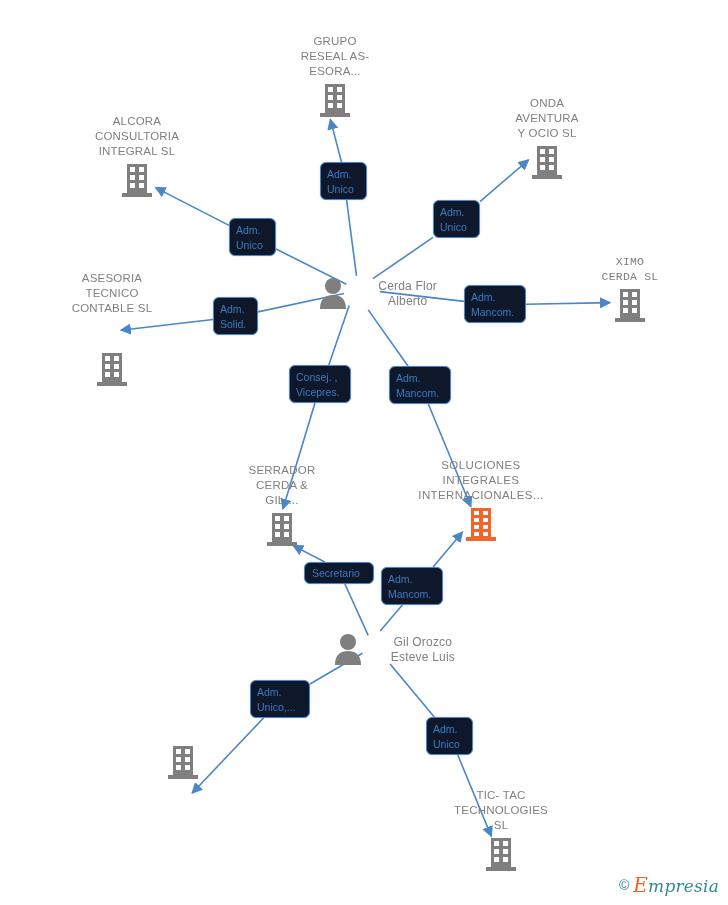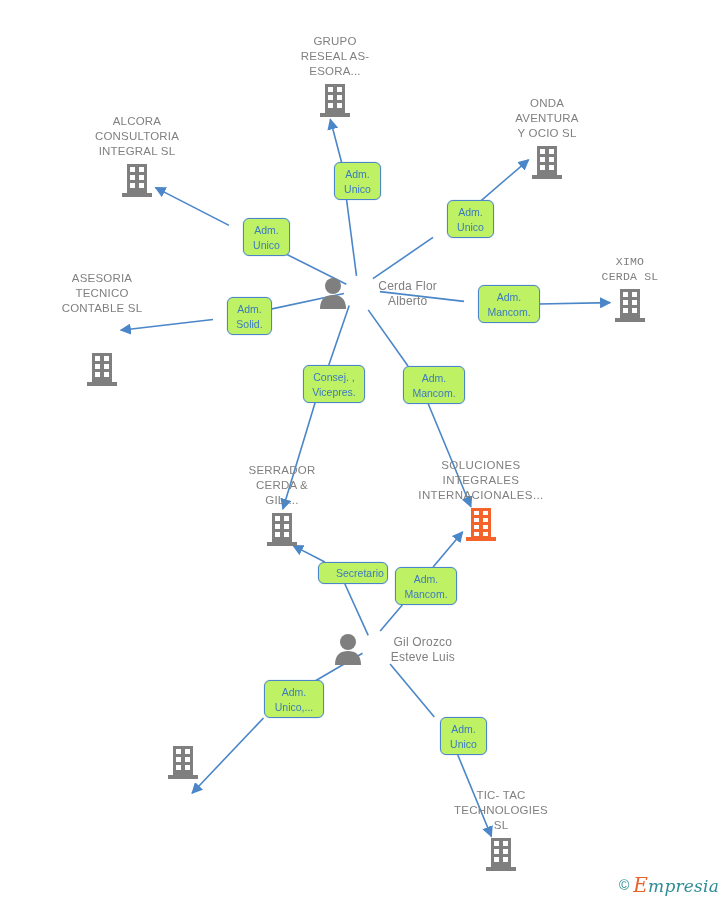--- a/index.html
+++ b/index.html
@@ -62,33 +62,32 @@
   .node.company .label { margin-bottom: 4px; }
   .node.person  .label { margin-top: 2px; }
   
   .node.company { display: flex; flex-direction: column; align-items: center; }
   .node.person  { display: flex; flex-direction: row; align-items: flex-start; }
 
   
   .pill {
     position: absolute;
     box-sizing: border-box;
-    background: #bef264;
+    background: #0f172a;
     border: 1.3px solid #4a86c8;
     border-radius: 6px;
     color: #3d7bbf;
     font-size: 10.5px;
     line-height: 15px;
-    text-align: center;
+    text-align: left;
     padding: 4px 6px;
     white-space: pre-line;
     box-shadow: 0 0 0 .5px rgba(74,134,200,.18);
-    margin-left: 14px;
-  }
-  .pill.one-line { padding: 3px 17px; }
+  }
+  .pill.one-line { padding: 3px 7px; }
 
   
   #watermark {
     position: absolute;
     right: 8px;
     bottom: 8px;
     display: flex;
     align-items: center;
     gap: 4px;
     font-size: 17px;
@@ -183,21 +182,21 @@
             <rect x="6" y="1" width="20" height="29" fill="#7f7f7f"></rect>
             <rect x="9" y="4" width="5" height="5" fill="#fff"></rect>
             <rect x="18" y="4" width="5" height="5" fill="#fff"></rect>
             <rect x="9" y="12" width="5" height="5" fill="#fff"></rect>
             <rect x="18" y="12" width="5" height="5" fill="#fff"></rect>
             <rect x="9" y="20" width="5" height="5" fill="#fff"></rect>
             <rect x="18" y="20" width="5" height="5" fill="#fff"></rect>
             <rect x="1" y="30" width="30" height="4" fill="#7f7f7f"></rect>
           </svg></span>
       </div>
-      <div class="node company" style="left: 102px; top: 271px; gap: 32px;">
+      <div class="node company" style="left: 112px; top: 271px; gap: 32px;">
         <span class="label">ASESORIA
 TECNICO
 CONTABLE  SL</span>
         <span class="glyph"><svg width="32" height="36" viewBox="0 0 32 36" xmlns="http://www.w3.org/2000/svg">
             <rect x="6" y="1" width="20" height="29" fill="#7f7f7f"></rect>
             <rect x="9" y="4" width="5" height="5" fill="#fff"></rect>
             <rect x="18" y="4" width="5" height="5" fill="#fff"></rect>
             <rect x="9" y="12" width="5" height="5" fill="#fff"></rect>
             <rect x="18" y="12" width="5" height="5" fill="#fff"></rect>
             <rect x="9" y="20" width="5" height="5" fill="#fff"></rect>

